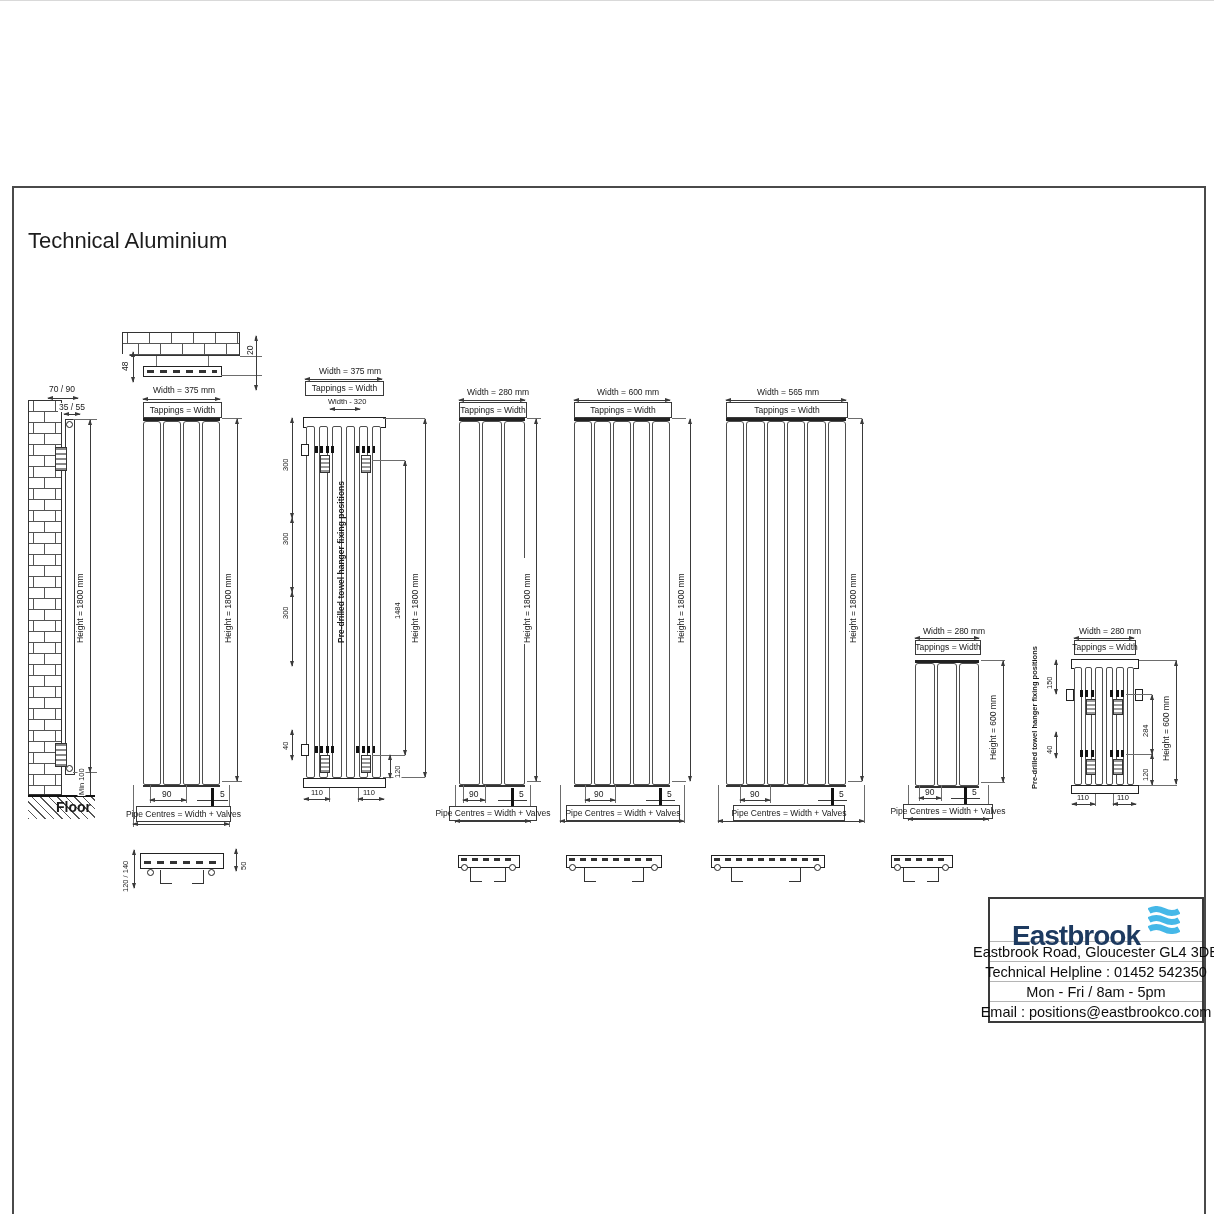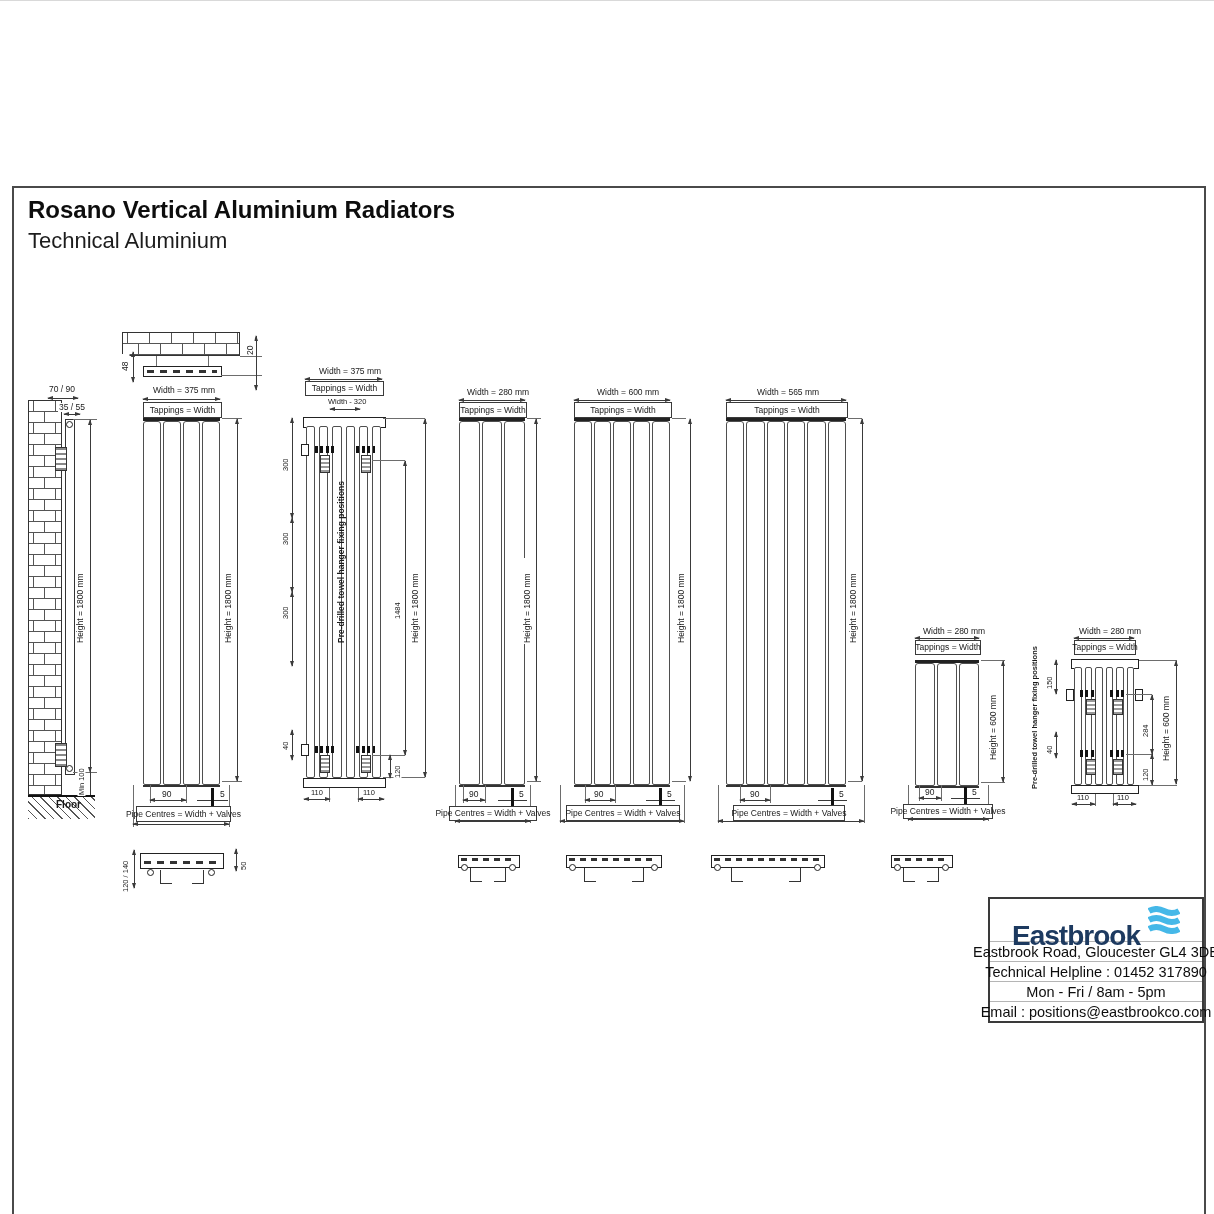--- a/index.html
+++ b/index.html
@@ -60,29 +60,28 @@
     <defs>
       <pattern id="bk" width="22" height="22" patternUnits="userSpaceOnUse">
         <rect width="22" height="22" fill="#fff"></rect>
         <path d="M0 .5H22M0 11.5H22M5.5 0V11.5M16.5 11.5V22" stroke="#555" stroke-width="1" fill="none"></path>
       </pattern>
     </defs>
   </svg>
 
   <div class="topline"></div>
   <div class="border-rect"></div>
-  <div class="title">Rosano Vertical Aluminium Radiators</div>
   <div class="subtitle">Technical Aluminium</div>
 
   <div>
     <svg class="abs" style="left:28px;top:400px" width="34" height="395">
       <rect x="0.5" y="0.5" width="33" height="394" fill="url(#bk)" stroke="#333"></rect>
     </svg>
     <div class="hatch" style="left:28px;top:795px;width:67px;height:22px"></div>
-    <div class="lab" style="left:55px;top:800px;font-weight:bold;font-size:10px;background:transparent">Floor</div>
+    <div class="lab" style="left:55px;top:800px;font-weight:bold;font-size:14px;background:transparent">Floor</div>
     <div class="profile" style="left:65px;top:419px;width:8px;height:354px"></div>
     <div class="dot" style="left:66px;top:421px"></div>
     <div class="dot" style="left:66px;top:765px"></div>
     <div class="wbracket" style="left:55px;top:447px"></div>
     <div class="wbracket" style="left:55px;top:743px"></div>
     <div class="lab" style="left:48px;top:385px">70 / 90</div>
     <div class="dh" style="left:48px;top:398px;width:30px"></div>
     <div class="lab" style="left:58px;top:403px">35 / 55</div>
     <div class="dh" style="left:64px;top:414px;width:16px"></div>
     <div class="xl" style="left:73px;top:419px;width:24px;height:1px"></div>
@@ -399,17 +398,17 @@
   <div class="footer-box">
     <div class="logo-row">
       <span class="brand" style="color: rgb(29, 58, 96);">Eastbrook</span>
       <svg width="32" height="28" viewBox="0 0 32 28">
         <path d="M1 5 Q 8 1 16 5 T 31 5" stroke="#45b8e8" stroke-width="6" fill="none"></path>
         <path d="M1 14 Q 8 10 16 14 T 31 14" stroke="#45b8e8" stroke-width="6" fill="none"></path>
         <path d="M1 23 Q 8 19 16 23 T 31 23" stroke="#45b8e8" stroke-width="6" fill="none"></path>
       </svg>
     </div>
     <div class="f-row">Eastbrook Road, Gloucester GL4 3DB</div>
-    <div class="f-row">Technical Helpline : 01452 317890</div>
+    <div class="f-row">Technical Helpline : 01452 542350</div>
     <div class="f-row">Mon - Fri / 8am - 5pm</div>
     <div class="f-row">Email : positions@eastbrookco.com</div>
   </div>
 </div>
 
 </body></html>

